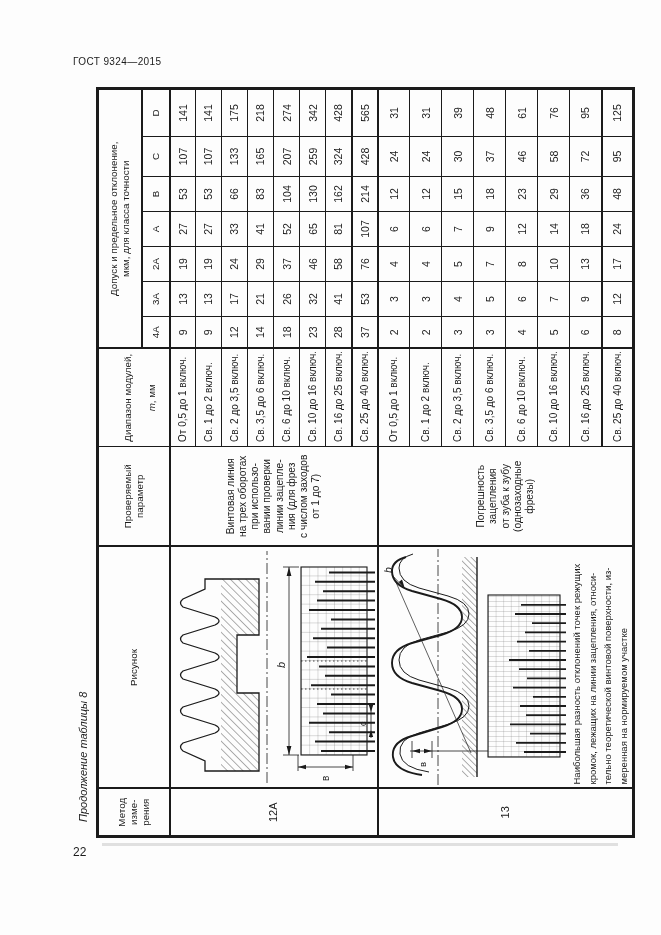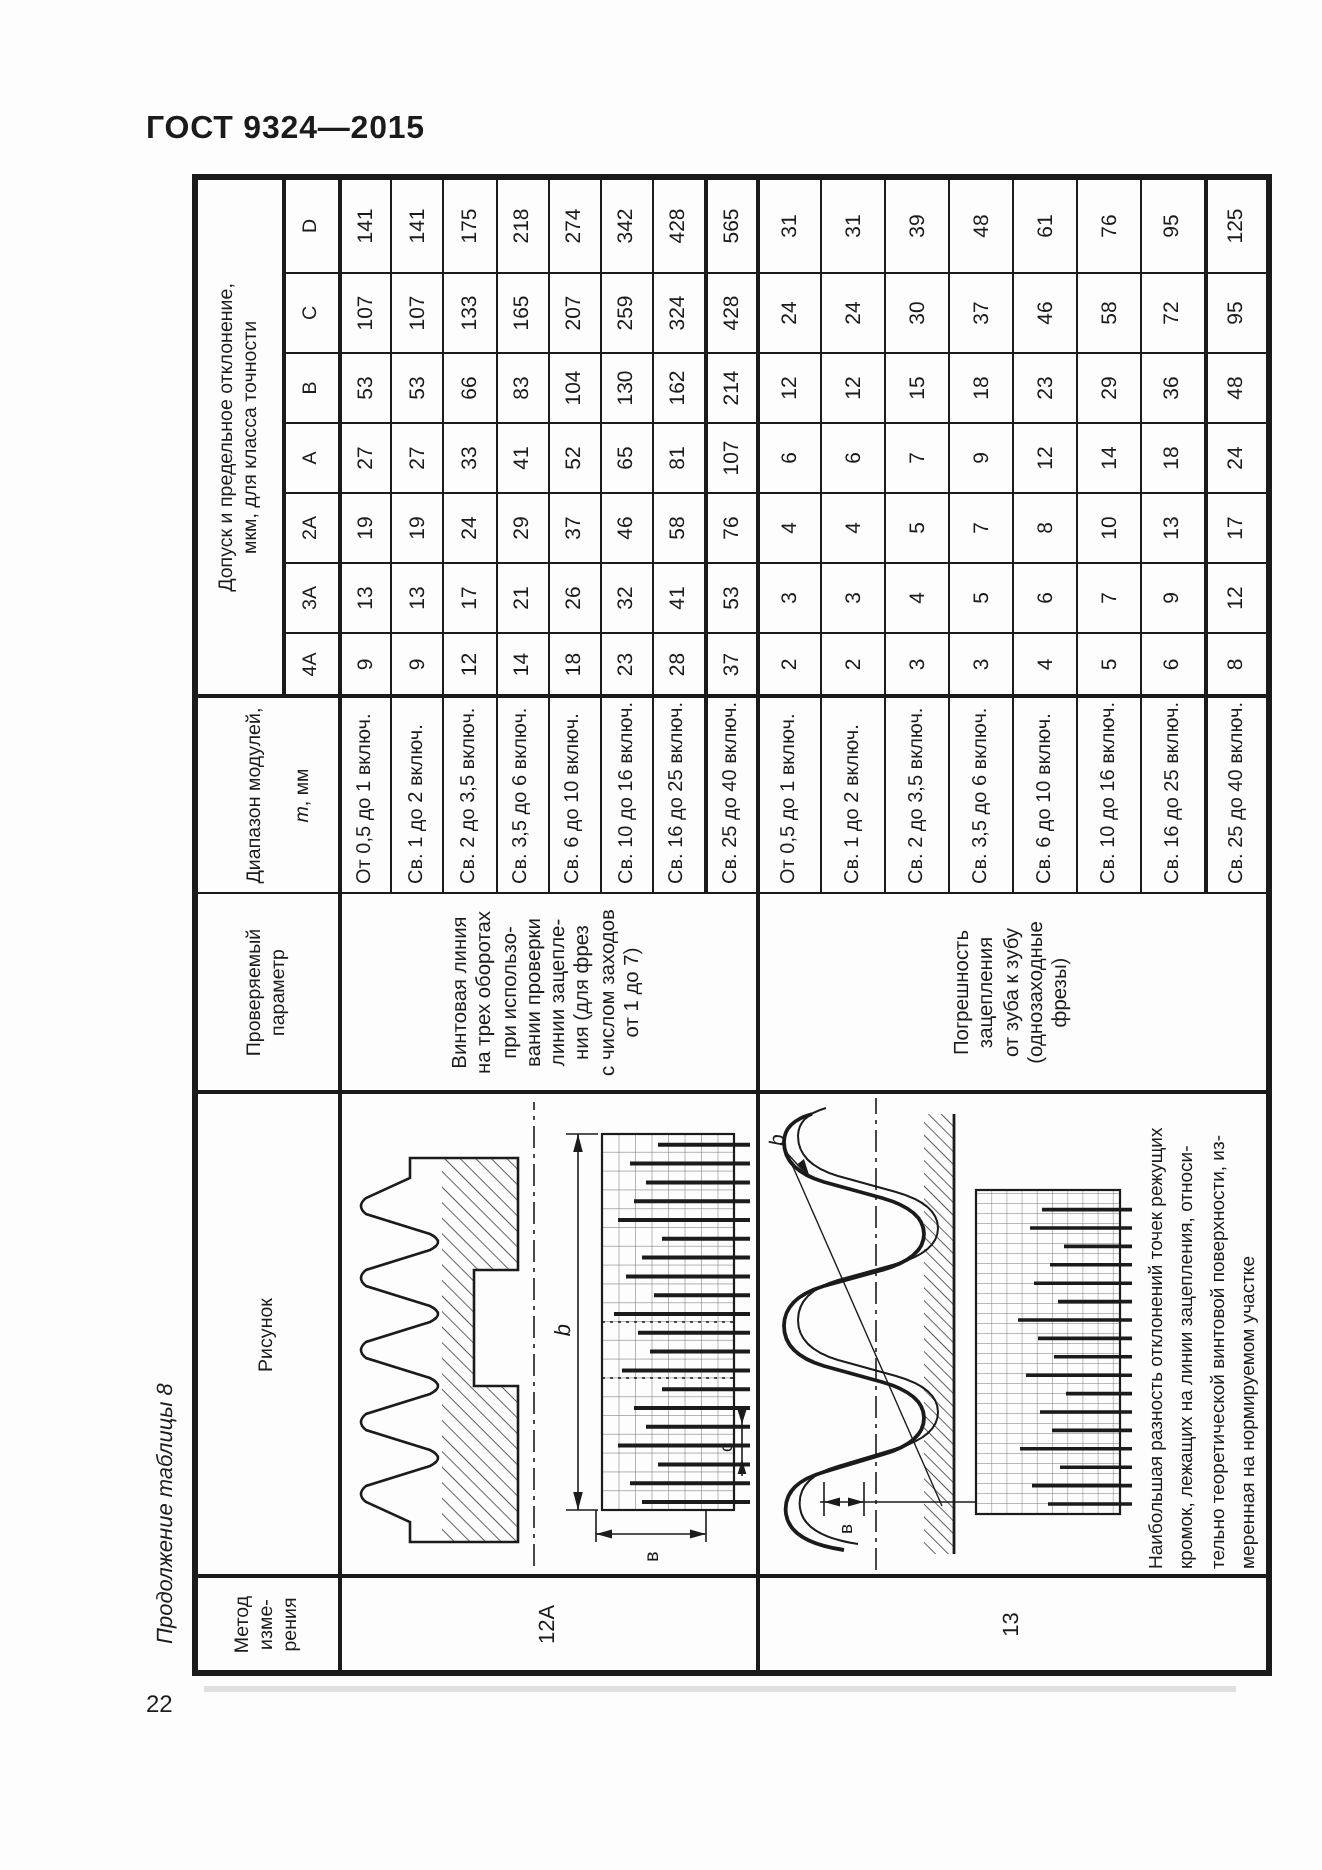--- a/index.html
+++ b/index.html
@@ -1,18 +1,18 @@
 <!DOCTYPE html>
 <html><head>
 <meta charset="utf-8">
 <style>
   html,body{margin:0;padding:0}
   body{width:661px;height:935px;position:relative;background:#fdfdfd;
        font-family:"Liberation Sans",sans-serif;color:#1b1b1b;overflow:hidden}
-  .doc-header{position:absolute;left:73px;top:56px;font-size:16px;font-weight:bold;letter-spacing:.4px}
+  .doc-header{position:absolute;left:73px;top:56px;font-size:10px;font-weight:normal;letter-spacing:.4px}
   .margin-note{position:absolute;left:77px;top:822px;font-size:11px;font-style:italic;
                transform:rotate(-90deg);transform-origin:0 0;white-space:nowrap}
   .page-number{position:absolute;left:73px;top:845px;font-size:12px}
   .scan-shadow{position:absolute;left:102px;top:843px;width:516px;height:3px;background:#c9c9c9;opacity:.55}
   .rot-wrap{position:absolute;left:96px;top:90px;width:536px;height:748px}
   .rot-inner{position:absolute;left:-106px;top:106px;width:748px;height:536px;transform:rotate(-90deg)}
   table.gost{border-collapse:collapse;table-layout:fixed;width:748px;height:536px;border:3px solid #1b1b1b}
   td{border:1px solid #1b1b1b;text-align:center;vertical-align:middle;padding:0;
      font-size:10.5px;line-height:1.18;overflow:hidden}
   tr.trh1{height:44px} tr.trh2{height:28px} tr.tr12{height:26px} tr.tr13{height:32px}

